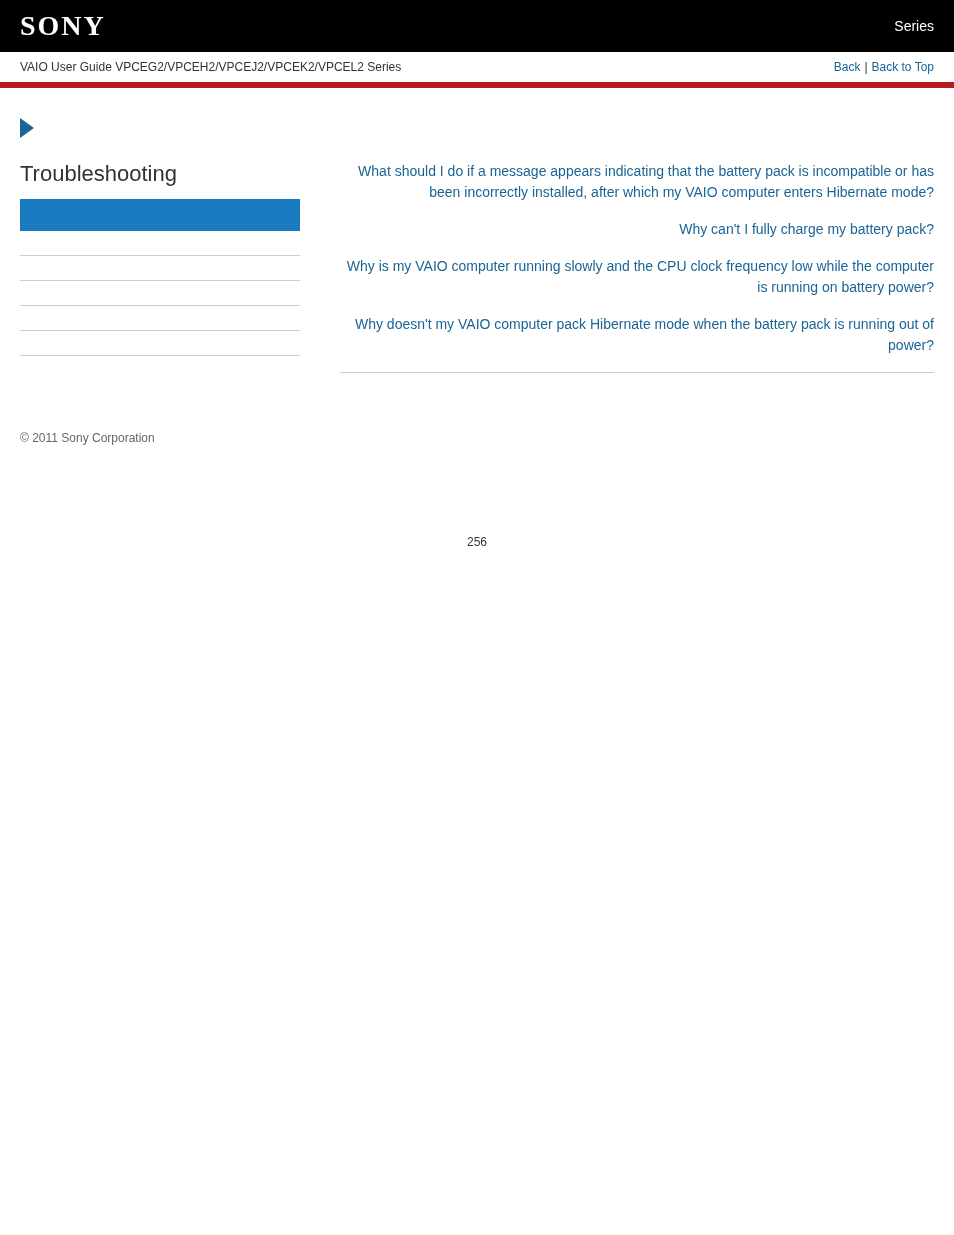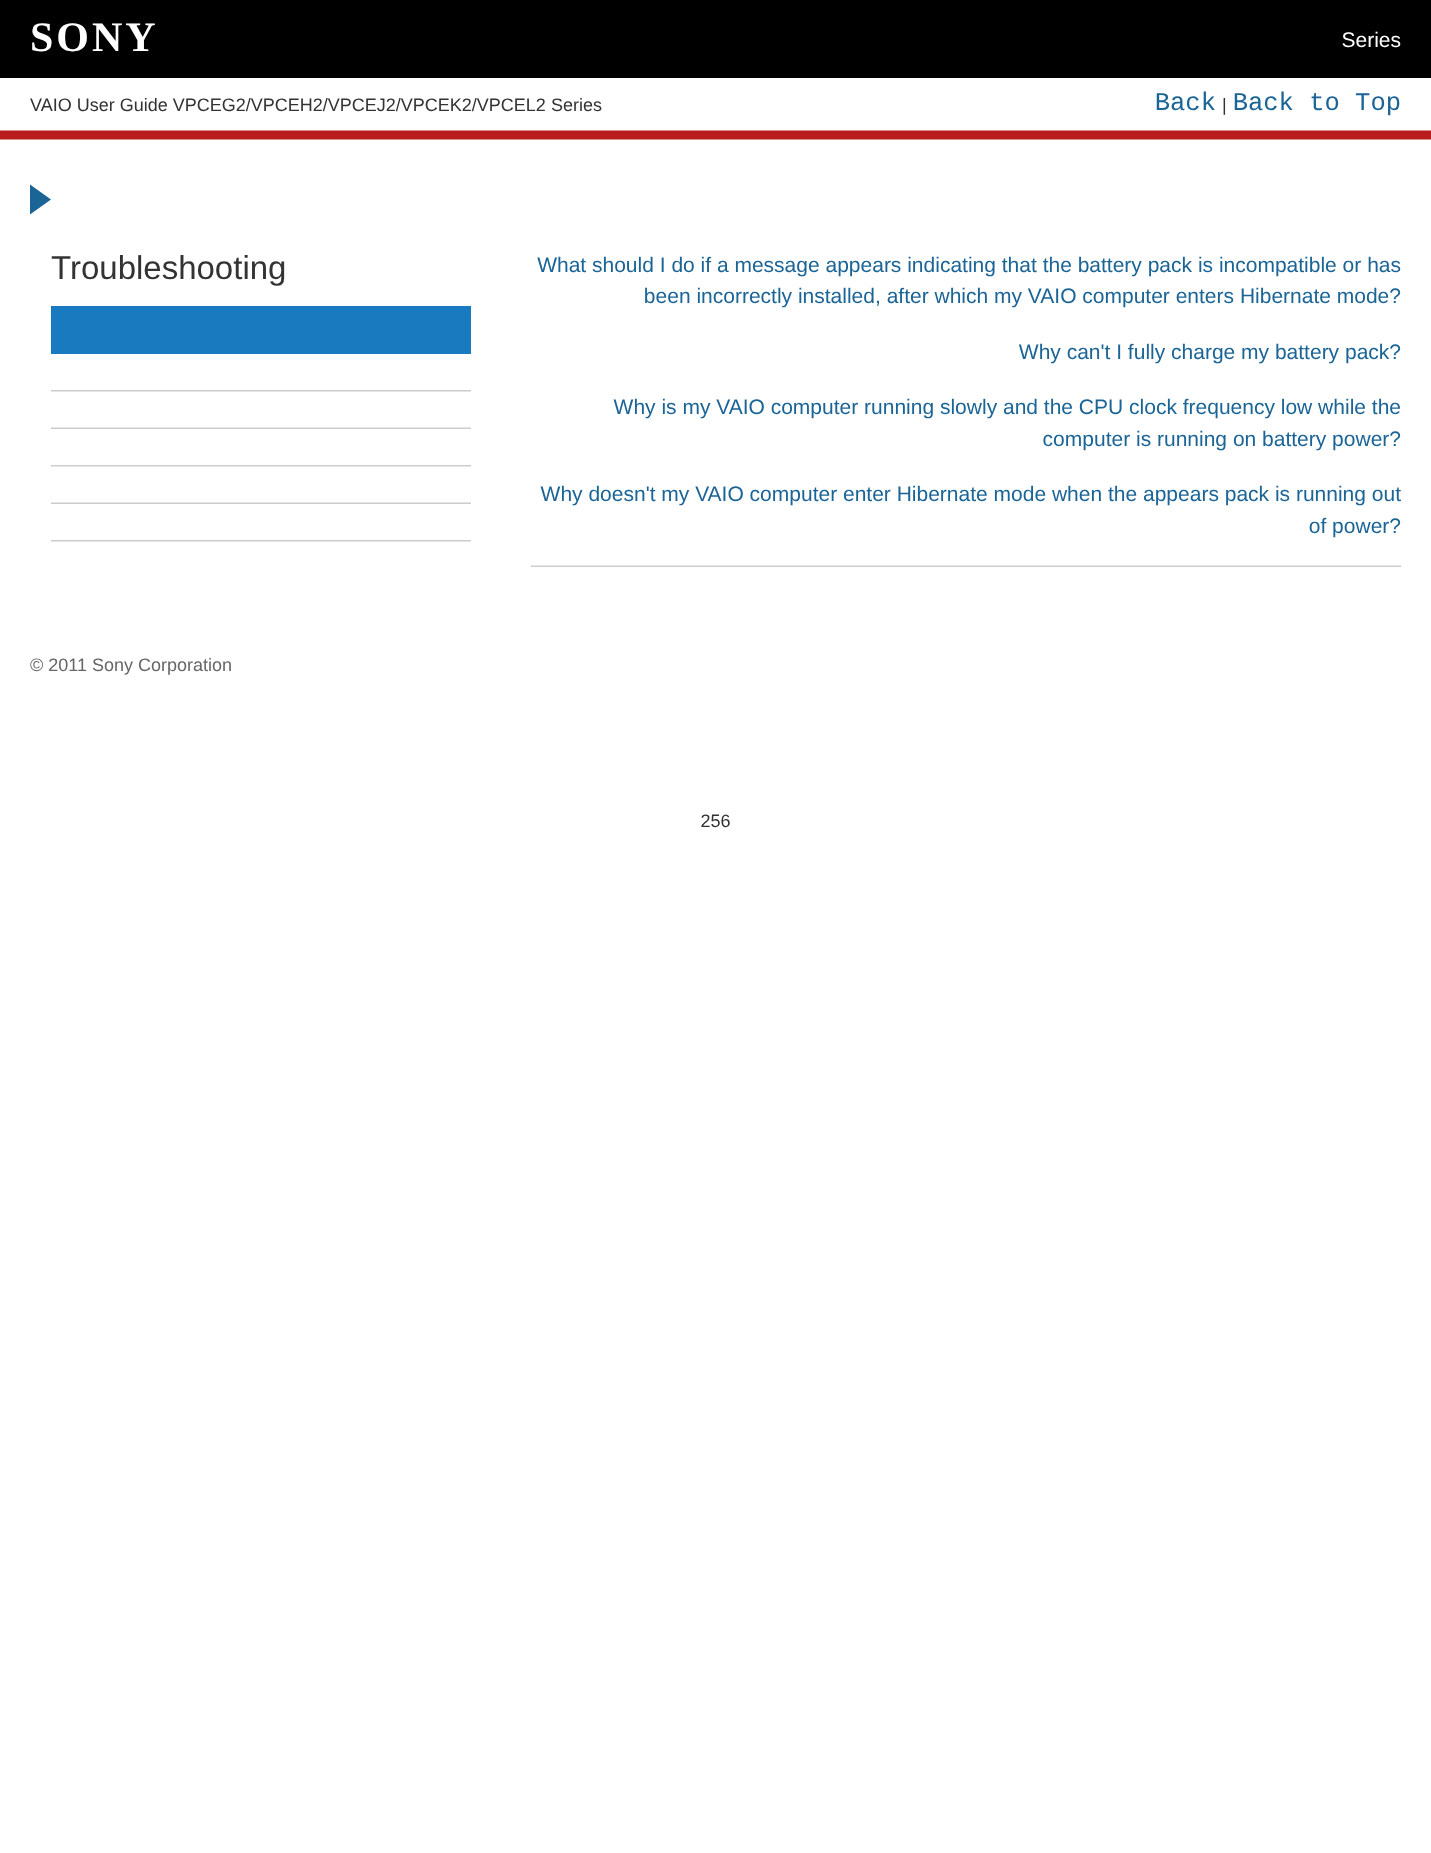--- a/index.html
+++ b/index.html
@@ -59,23 +59,22 @@
 
     .nav-links {
       display: flex;
       align-items: center;
       gap: 4px;
     }
 
     .nav-link {
       color: #1a6496;
       text-decoration: none;
-      font-size: 17px;
+      font-size: 12px;
       cursor: pointer;
-      font-family: Liberation Mono, monospace;
     }
 
     .nav-separator {
       color: #333;
       font-size: 12px;
     }
 
     
     .main-content {
       padding: 20px 20px 20px 20px;
@@ -96,21 +95,20 @@
       border-bottom: 10px solid transparent;
       border-left: 14px solid #1a6496;
       display: inline-block;
     }
 
     
     .two-col {
       display: flex;
       gap: 20px;
       margin-top: 10px;
-      margin-left: 14px;
     }
 
     
     .left-col {
       width: 300px;
       flex-shrink: 0;
     }
 
     .section-title {
       font-size: 22px;
@@ -204,21 +202,21 @@
       <div class="sidebar-item-line"></div>
       <div class="sidebar-item-line"></div>
       <div class="sidebar-item-line"></div>
       <div class="sidebar-item-line"></div>
     </div>
 
     <div class="right-col">
       <a class="content-link">What should I do if a message appears indicating that the battery pack is incompatible or has been incorrectly installed, after which my VAIO computer enters Hibernate mode?</a>
       <a class="content-link">Why can't I fully charge my battery pack?</a>
       <a class="content-link">Why is my VAIO computer running slowly and the CPU clock frequency low while the computer is running on battery power?</a>
-      <a class="content-link">Why doesn't my VAIO computer enter Hibernate mode when the appears pack is running out of power?</a>
+      <a class="content-link">Why doesn't my VAIO computer pack Hibernate mode when the battery pack is running out of power?</a>
       <hr class="content-divider">
     </div>
 
   </div>
 </div>
 
 <div class="footer">
   <span>© 2011 Sony Corporation</span>
 </div>
 

